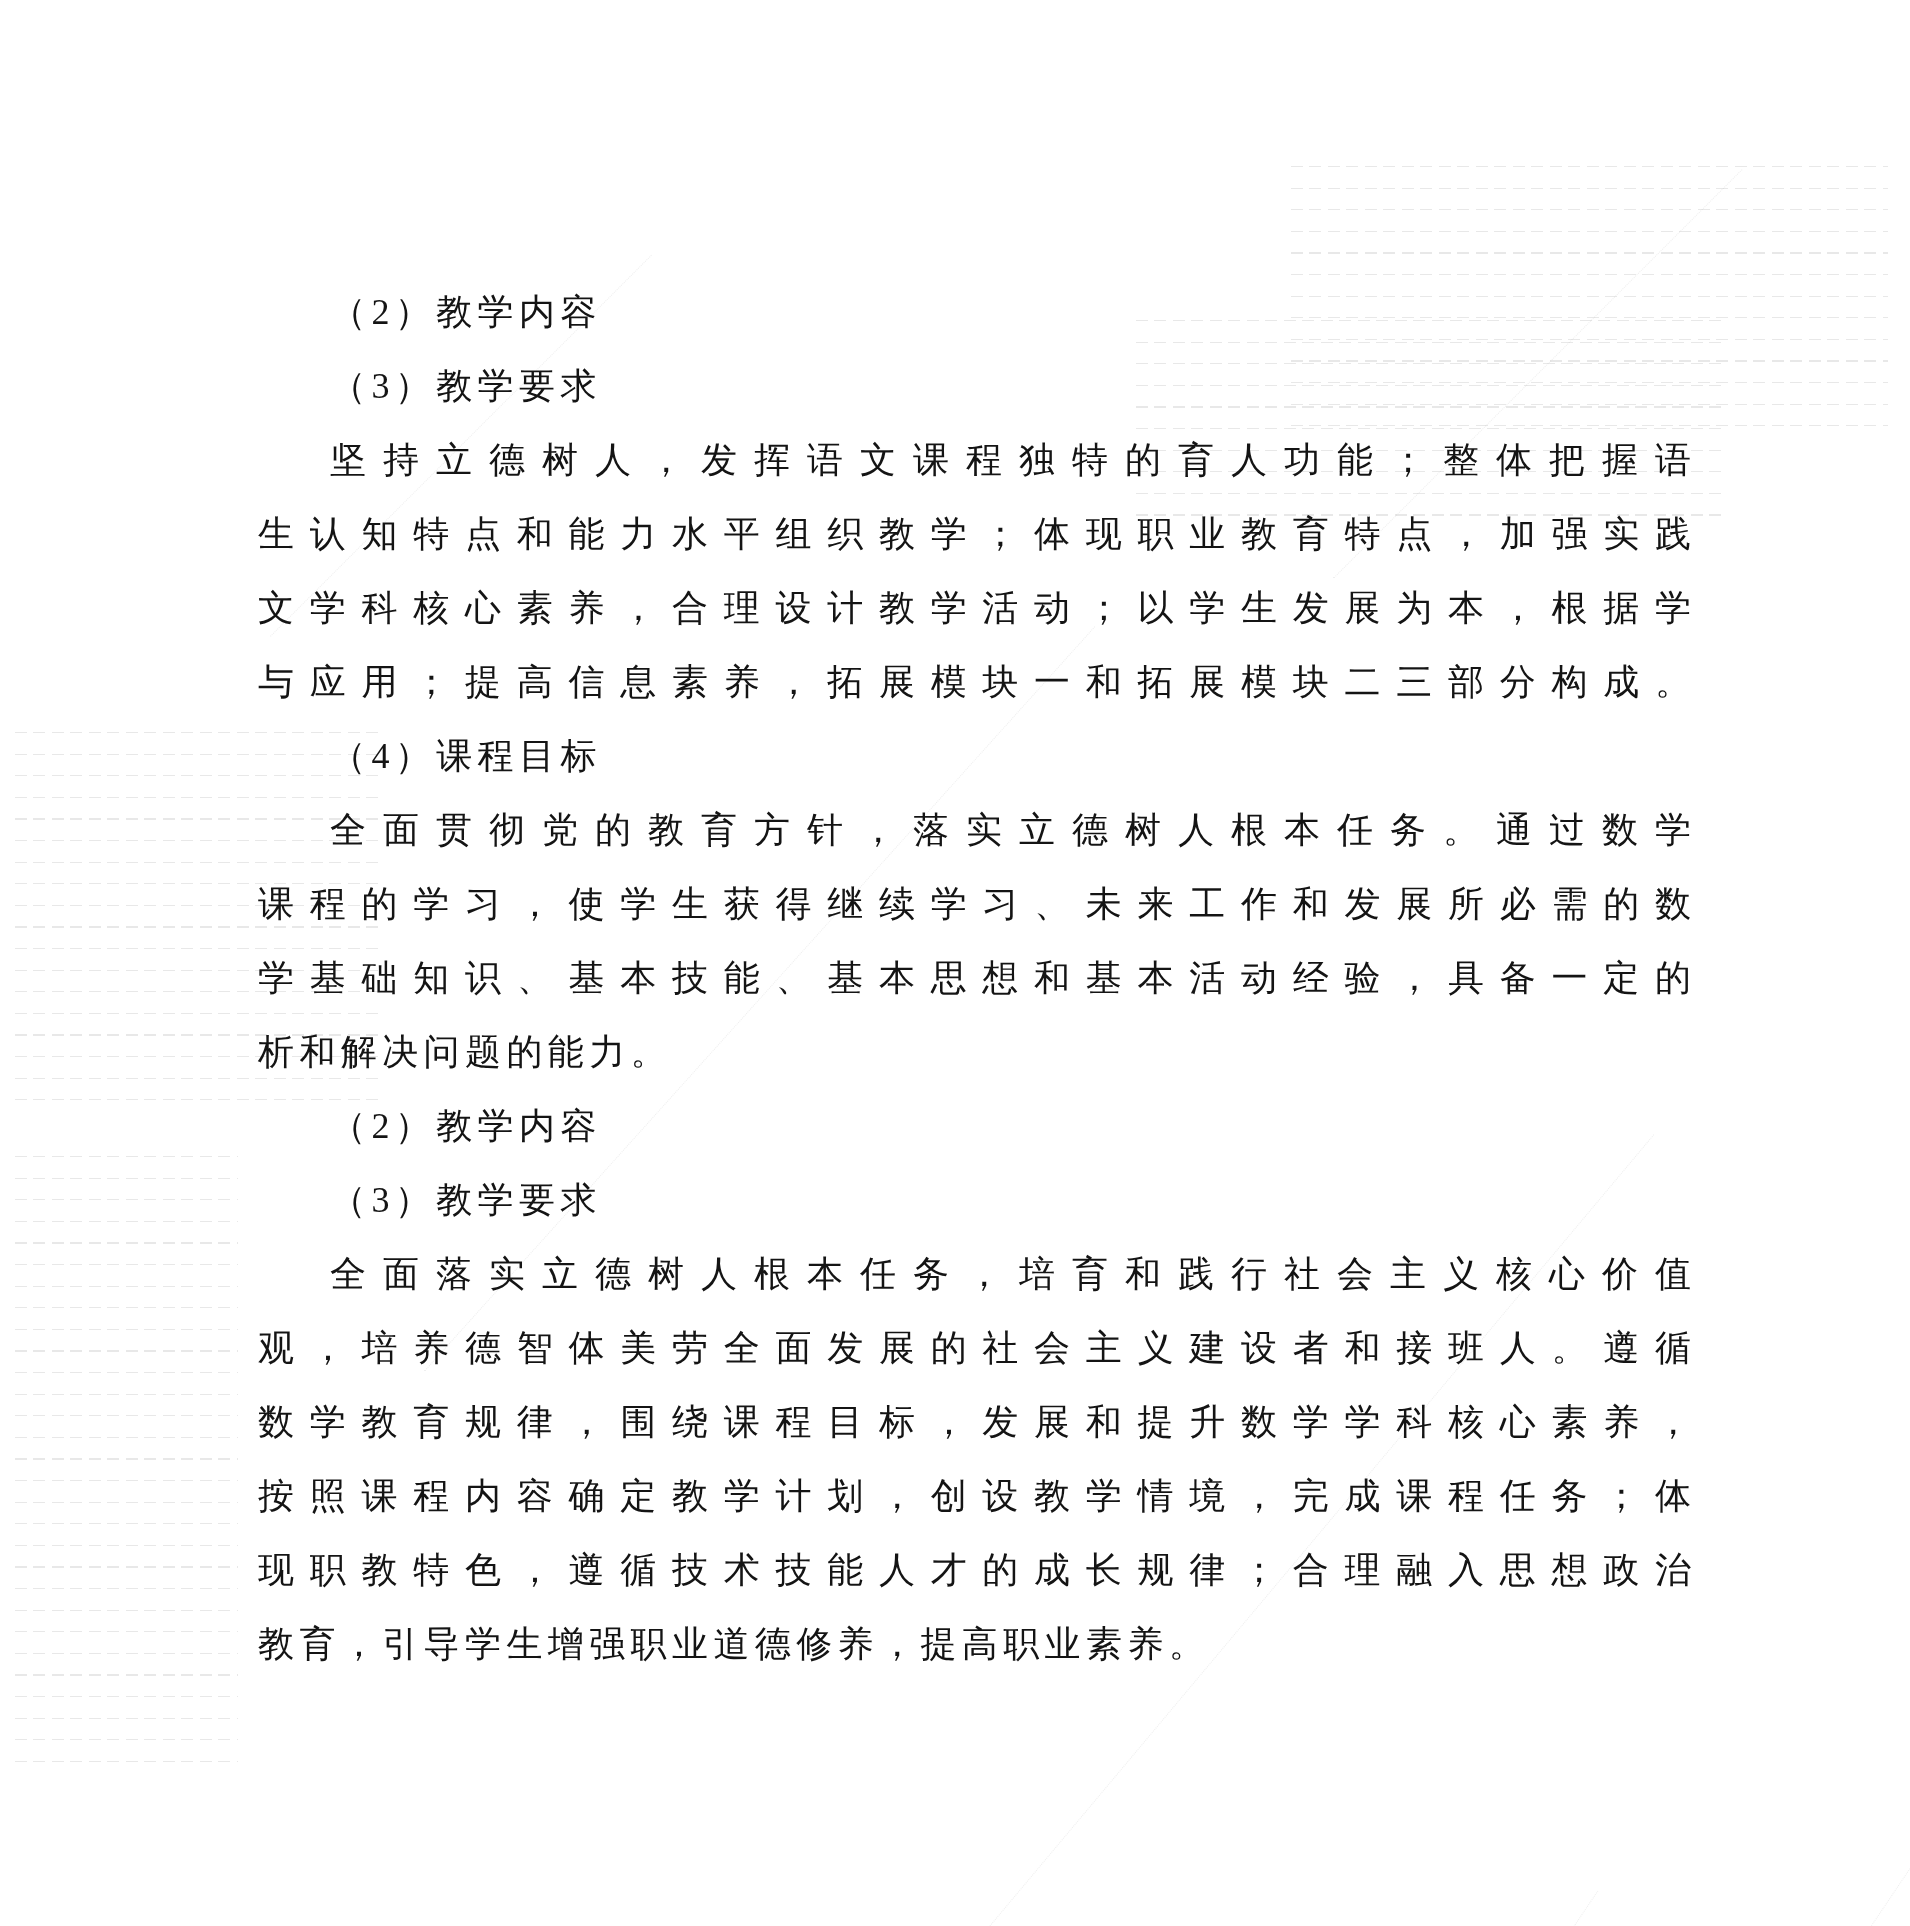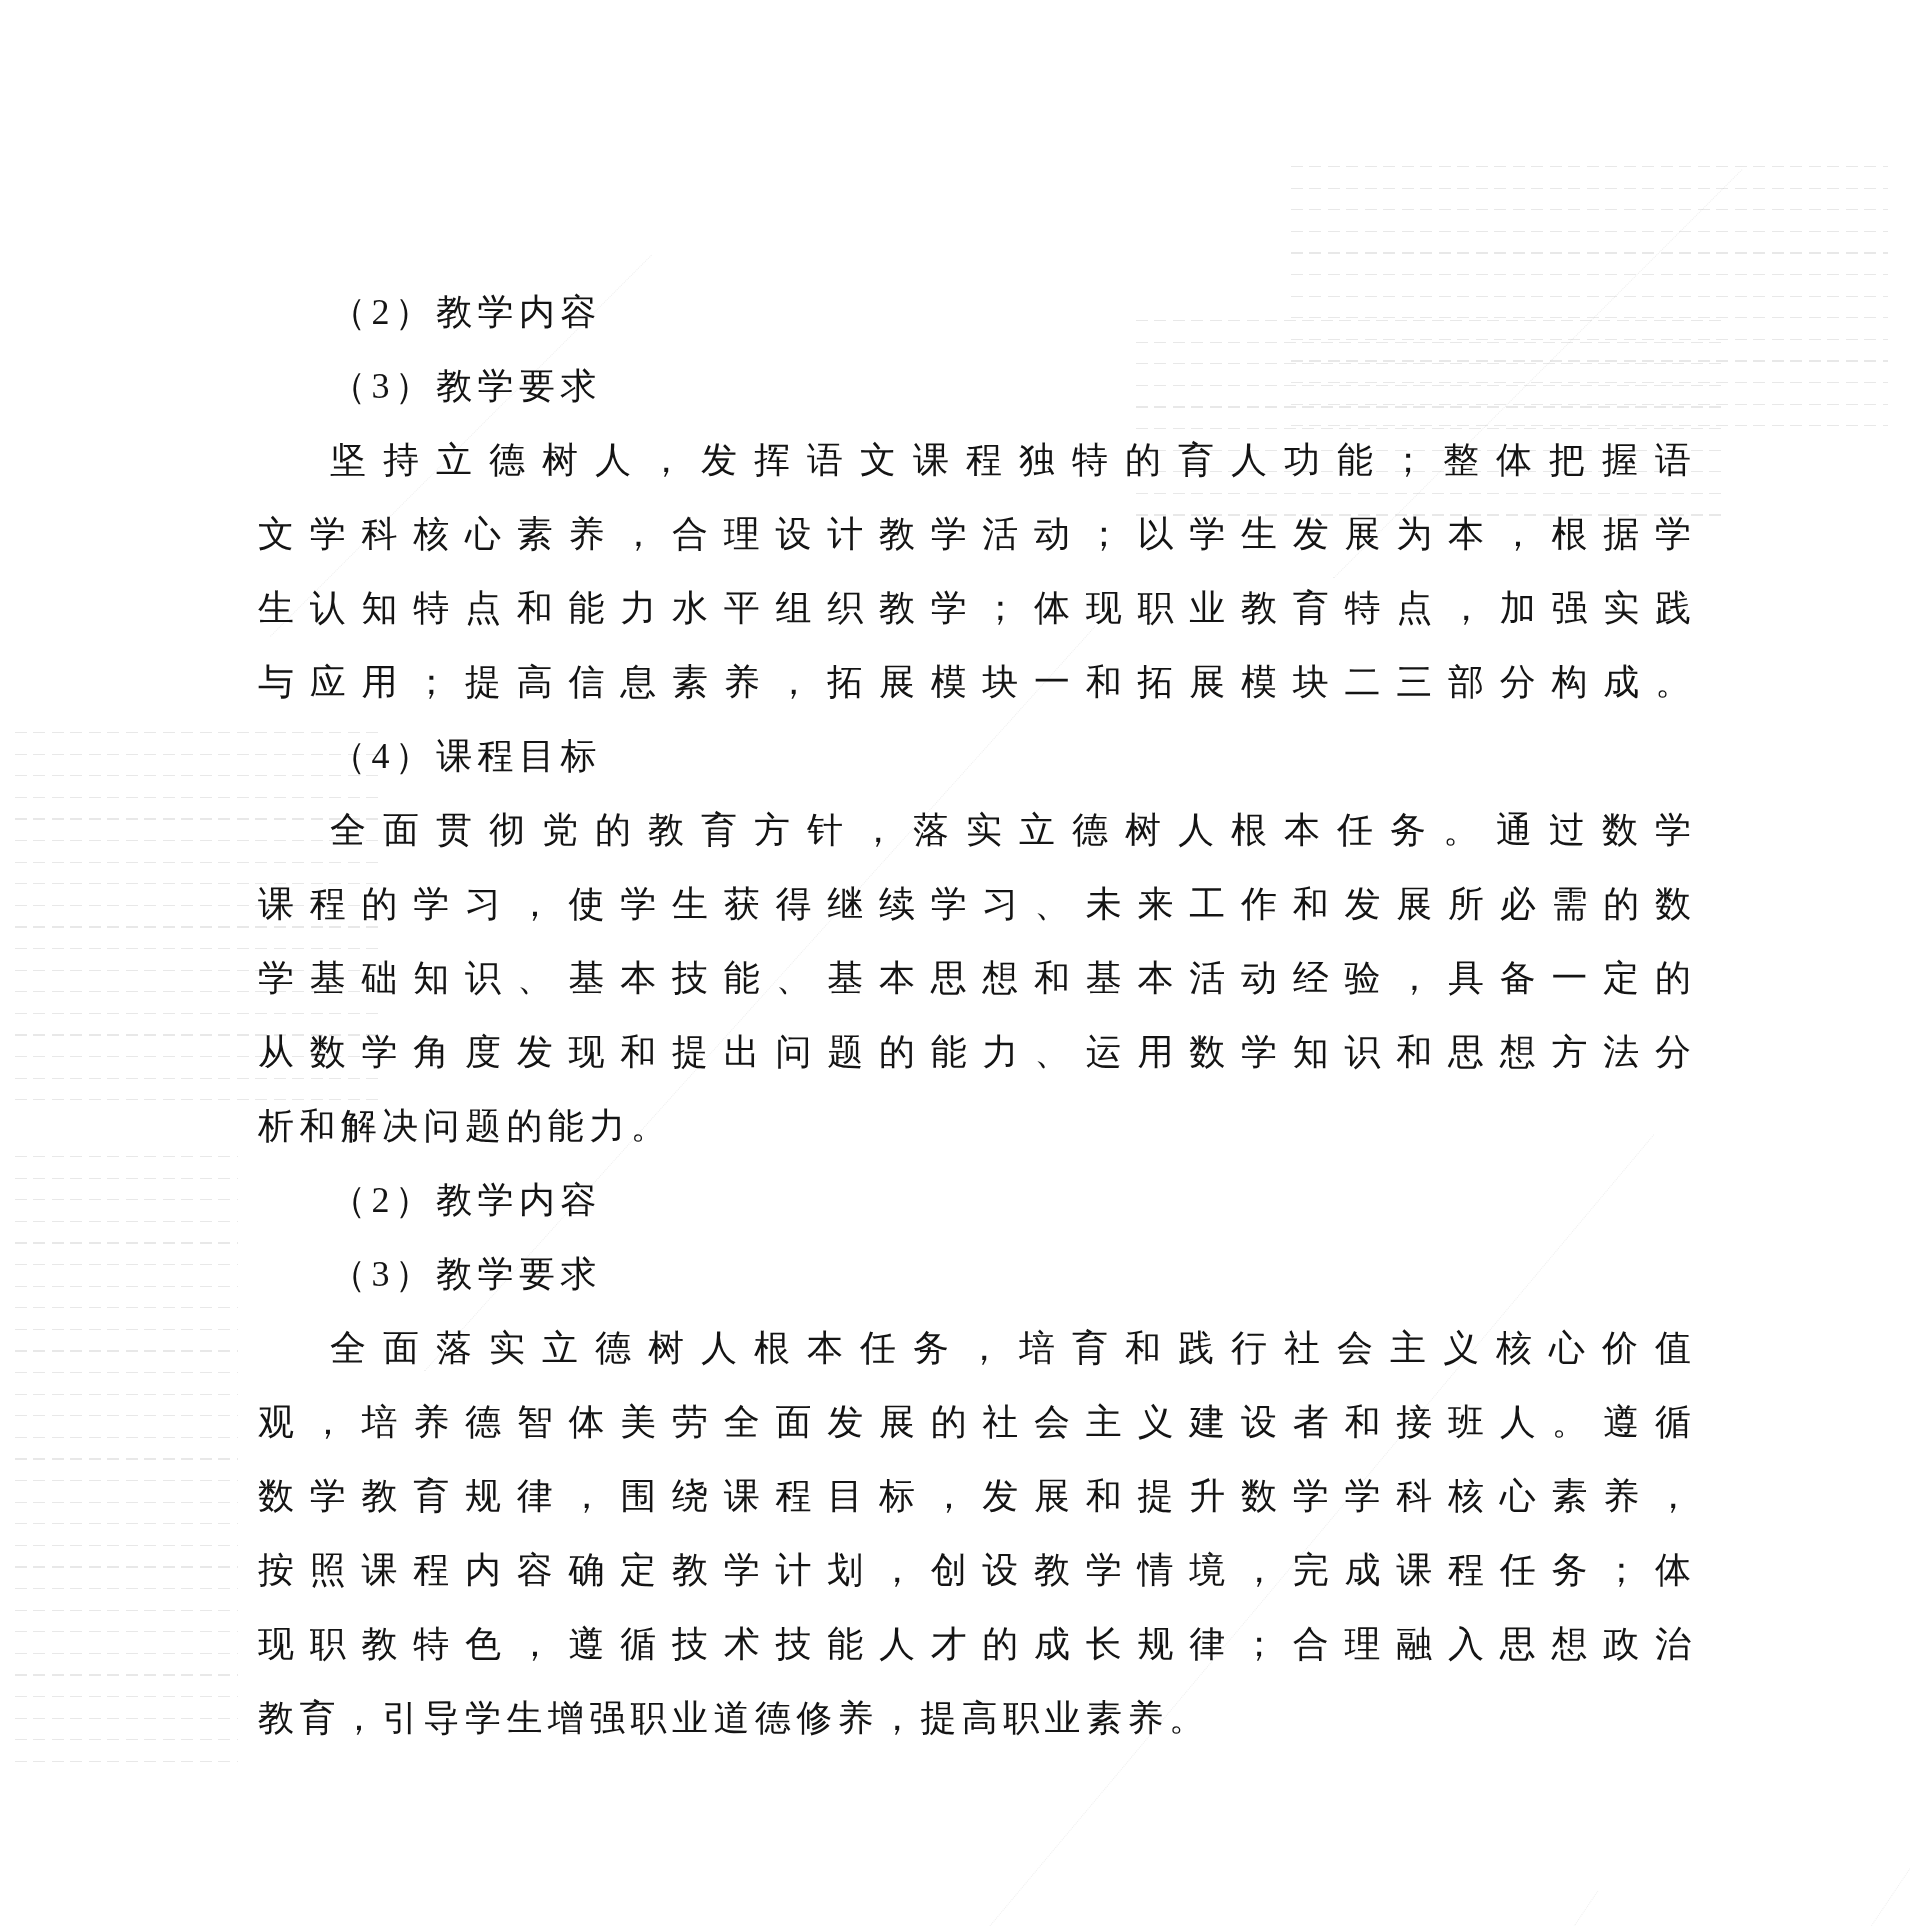--- a/index.html
+++ b/index.html
@@ -63,28 +63,27 @@
   <div class="diag" style="left:1333px; top:578px; width:578px; transform:rotate(-45deg);"></div>
   <div class="diag" style="left:424px; top:1371px; width:1002px; transform:rotate(-48deg);"></div>
   <div class="diag" style="left:886px; top:2049px; width:1194px; transform:rotate(-50deg);"></div>
   <div class="diag" style="left:1059px; top:2689px; width:963px; transform:rotate(-56deg);"></div>
   <div class="diag" style="left:1356px; top:2689px; width:1040px; transform:rotate(-56deg);"></div>
 
   <div class="textblock">
     <div class="line indent short">（2）教学内容</div>
     <div class="line indent short">（3）教学要求</div>
     <div class="line indent full">坚持立德树人，发挥语文课程独特的育人功能；整体把握语</div>
+    <div class="line full">生认知特点和能力水平组织教学；体现职业教育特点，加强实践</div>
     <div class="line full">文学科核心素养，合理设计教学活动；以学生发展为本，根据学</div>
-    <div class="line full">生认知特点和能力水平组织教学；体现职业教育特点，加强实践</div>
     <div class="line full">与应用；提高信息素养，拓展模块一和拓展模块二三部分构成。</div>
     <div class="line indent short">（4）课程目标</div>
     <div class="line indent full">全面贯彻党的教育方针，落实立德树人根本任务。通过数学</div>
     <div class="line full">课程的学习，使学生获得继续学习、未来工作和发展所必需的数</div>
     <div class="line full">学基础知识、基本技能、基本思想和基本活动经验，具备一定的</div>
-    <div class="line full">从数学角度发现和提出问题的能力、运用数学知识和思想方法分</div>
     <div class="line short">析和解决问题的能力。</div>
     <div class="line indent short">（2）教学内容</div>
     <div class="line indent short">（3）教学要求</div>
     <div class="line indent full">全面落实立德树人根本任务，培育和践行社会主义核心价值</div>
     <div class="line full">观，培养德智体美劳全面发展的社会主义建设者和接班人。遵循</div>
     <div class="line full">数学教育规律，围绕课程目标，发展和提升数学学科核心素养，</div>
     <div class="line full">按照课程内容确定教学计划，创设教学情境，完成课程任务；体</div>
     <div class="line full">现职教特色，遵循技术技能人才的成长规律；合理融入思想政治</div>
     <div class="line short">教育，引导学生增强职业道德修养，提高职业素养。</div>
 

